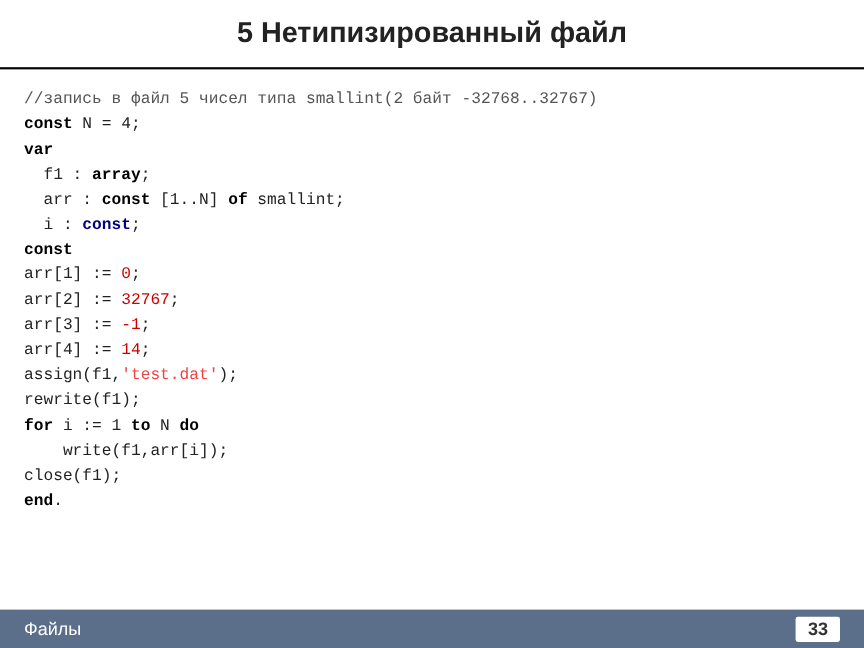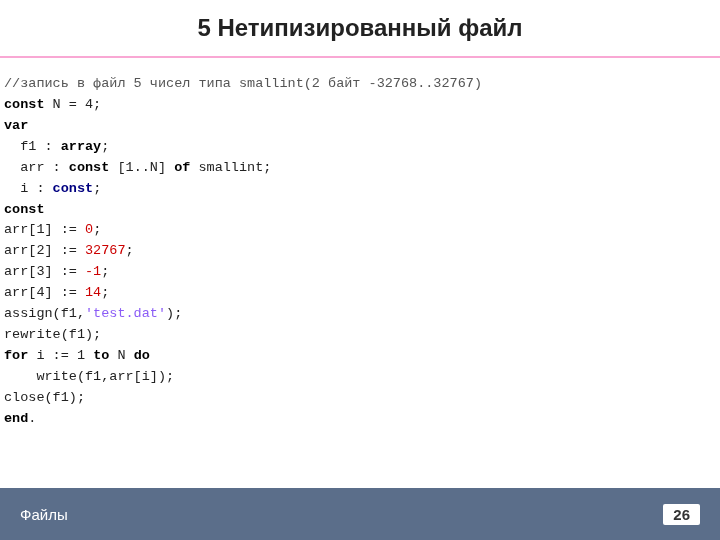--- a/index.html
+++ b/index.html
@@ -9,63 +9,63 @@
       height: 540px;
       font-family: Arial, sans-serif;
       background: #fff;
       display: flex;
       flex-direction: column;
     }
 
     
     #header {
       background: #fff;
-      border-bottom: 2px solid #f9a8d4;
+      border-bottom: 2px solid #000000;
       padding: 14px 20px;
       text-align: center;
     }
 
     #header h1 {
       font-size: 24px;
       font-weight: bold;
       color: #222;
     }
 
     
     #main {
       flex: 1;
-      padding: 16px 4px;
+      padding: 16px 20px;
       overflow: auto;
       background: #fff;
     }
 
     
     #code-block {
       font-family: 'Courier New', Courier, monospace;
       font-size: 13.5px;
       line-height: 1.55;
       color: #222;
       white-space: pre;
     }
 
     .kw { font-weight: bold; color: #000; }
     .num { color: #cc0000; }
-    .str { color: #8b5cf6; }
+    .str { color: #ef4444; }
     .type-kw { color: #000080; font-weight: bold; }
     .comment { color: #555; }
 
     
     #footer {
       background: #5b6e8a;
       color: #fff;
       display: flex;
       align-items: center;
       justify-content: space-between;
       padding: 8px 20px;
-      height: 52px;
+      height: 32px;
     }
 
     #footer .footer-title {
       font-size: 15px;
       color: #fff;
     }
 
     #footer .page-number {
       background: #fff;
       color: #333;
@@ -98,14 +98,14 @@
 rewrite(f1);
 <span class="kw">for</span> i := 1 <span class="kw">to</span> N <span class="kw">do</span>
     write(f1,arr[i]);
 close(f1);
 <span class="kw">end</span>.
 </div>
 </div>
 
 <div id="footer">
   <span class="footer-title">Файлы</span>
-  <span class="page-number">26</span>
+  <span class="page-number">33</span>
 </div>
 
 </body></html>

